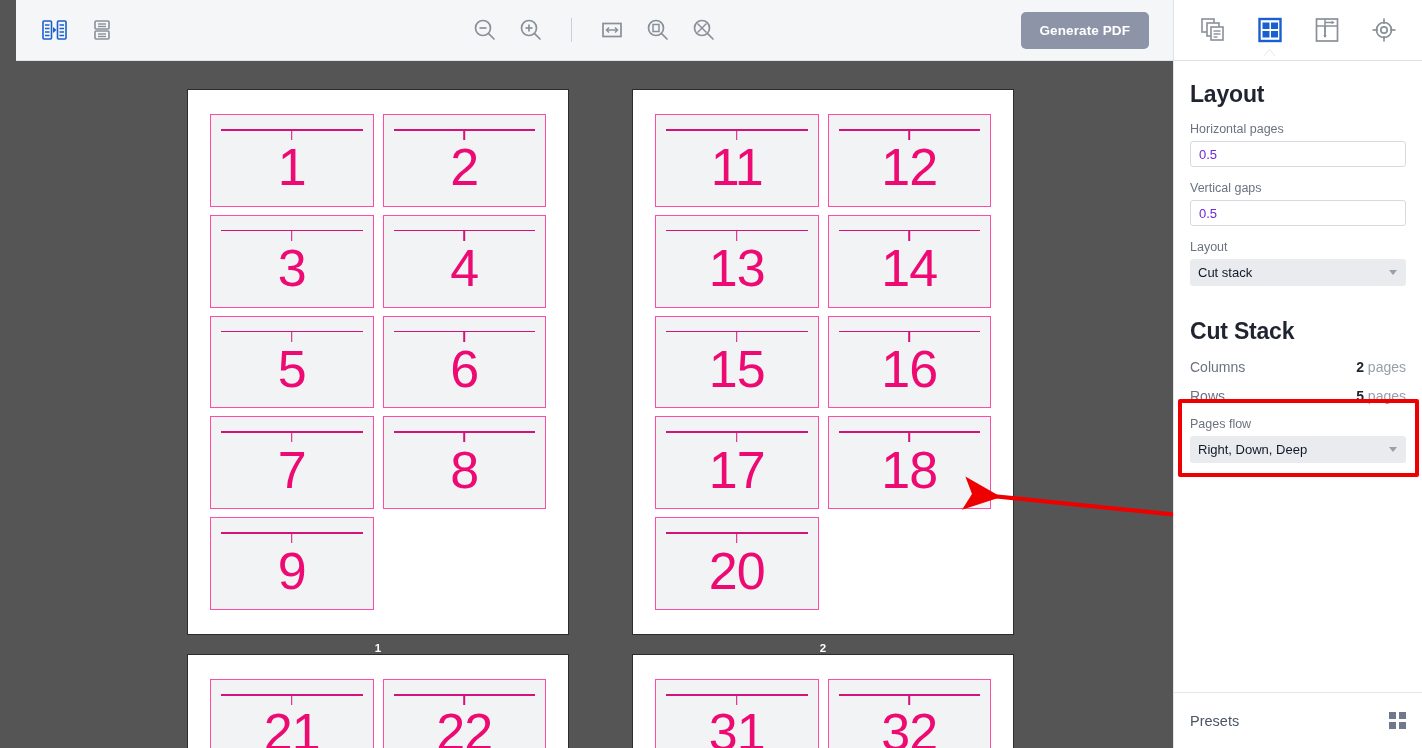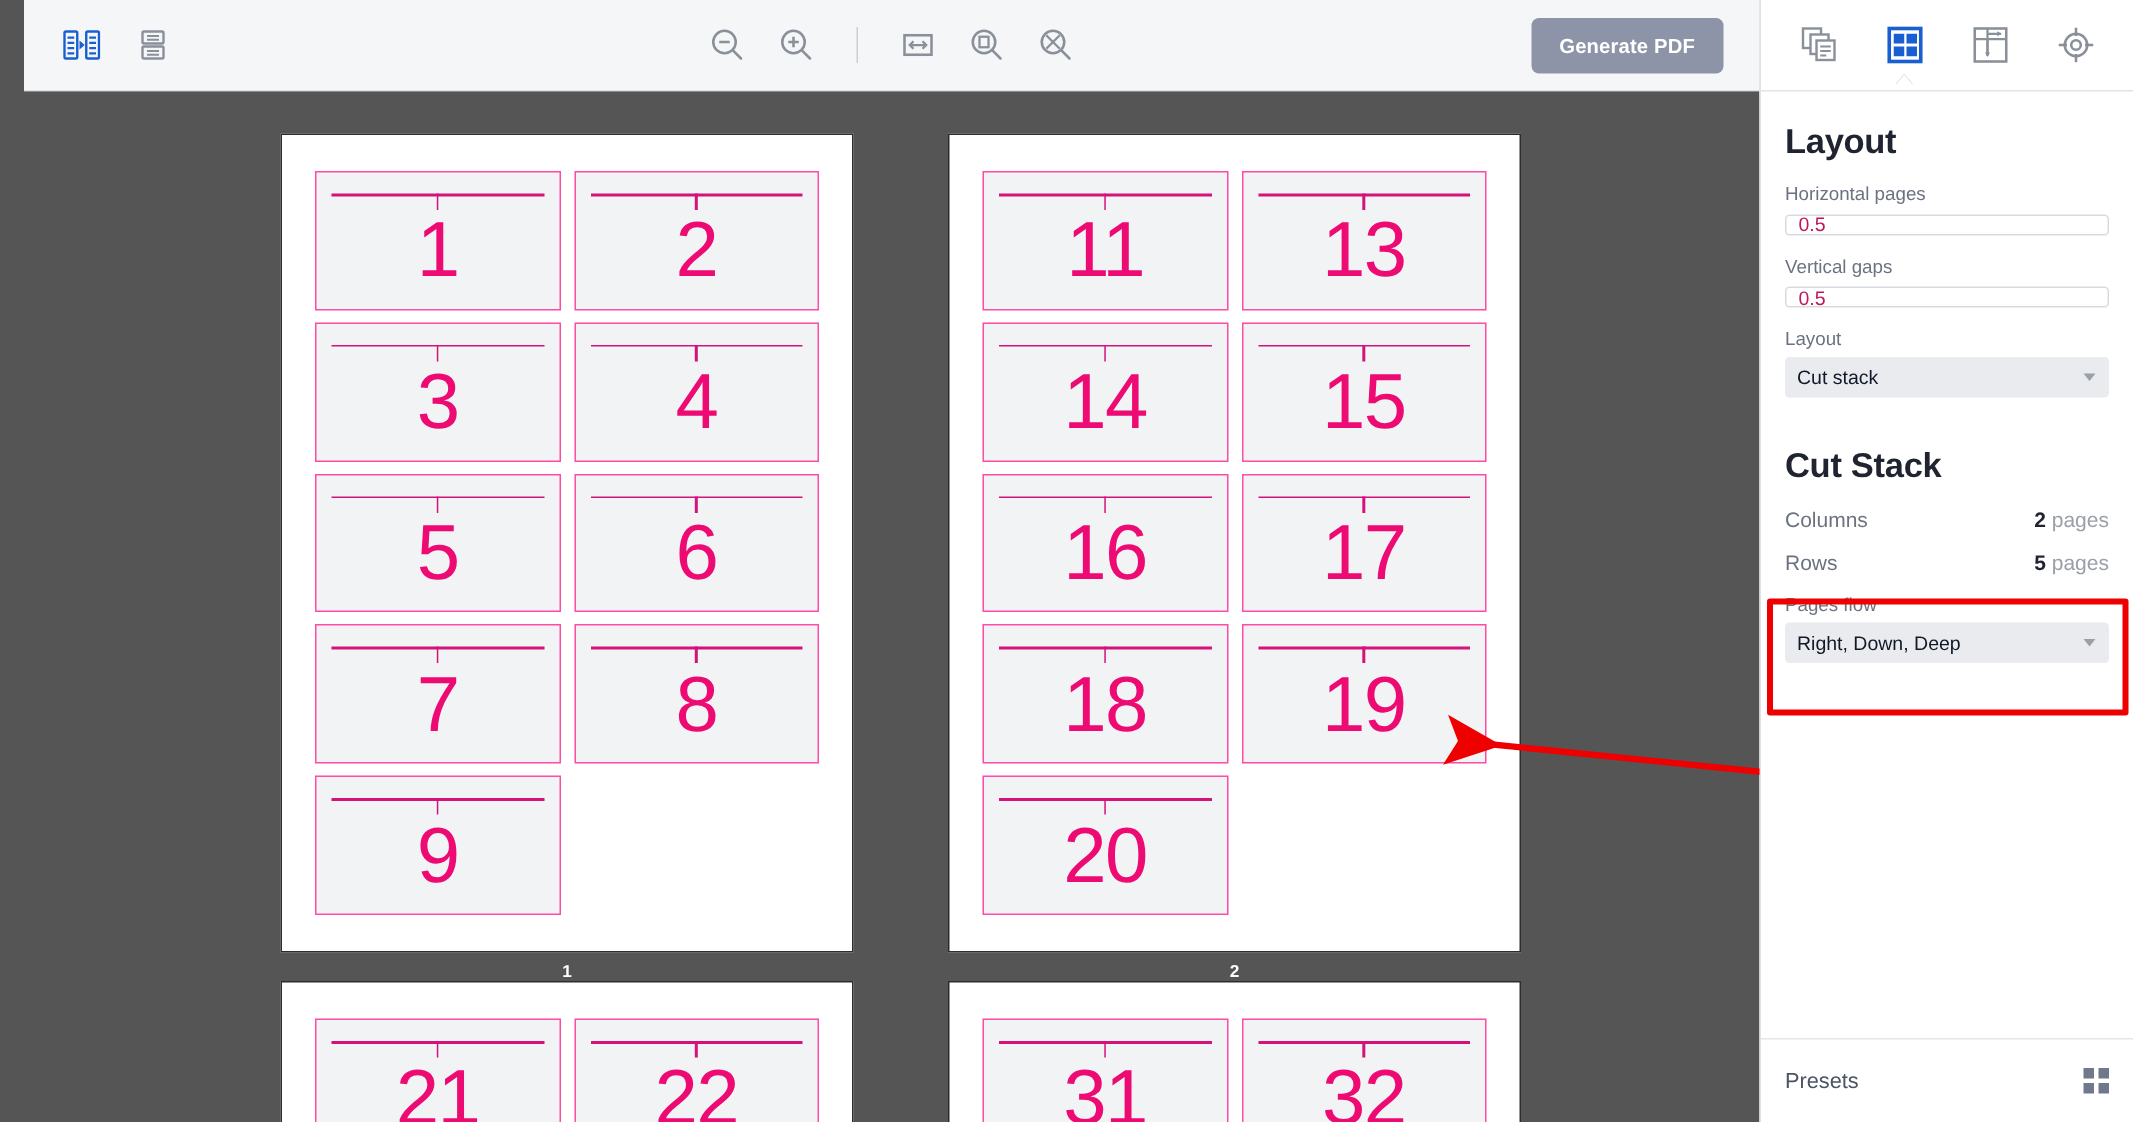--- a/index.html
+++ b/index.html
@@ -252,25 +252,25 @@
     letter-spacing: -.2px;
   }
   .panel-heading.second { margin-top: 32px; }
   .field-label {
     font-size: 12.5px;
     color: #6b7280;
     margin-bottom: 5px;
   }
   .text-input {
     width: 100%;
-    height: 14px;
+    height: 26px;
     border: 1px solid #d7dbe0;
     border-radius: 3px;
     font-size: 13px;
-    color: #be185d;
+    color: #6d28d9;
     padding: 0 8px;
     background: #ffffff;
     margin-bottom: 14px;
     font-family: "Liberation Sans", sans-serif;
   }
   .select-box {
     width: 100%;
     height: 27px;
     background: #e9ebef;
     border: none;
@@ -482,20 +482,25 @@
           <div class="sheet-slot slot-b">
             <div class="sheet">
               <div class="cell">
                 <span class="fold-line"></span>
                 <span class="fold-tick"></span>
                 <span class="page-num">11</span>
               </div>
               <div class="cell">
                 <span class="fold-line"></span>
                 <span class="fold-tick"></span>
+                <span class="page-num">12</span>
+              </div>
+              <div class="cell">
+                <span class="fold-line"></span>
+                <span class="fold-tick"></span>
                 <span class="page-num">13</span>
               </div>
               <div class="cell">
                 <span class="fold-line"></span>
                 <span class="fold-tick"></span>
                 <span class="page-num">14</span>
               </div>
               <div class="cell">
                 <span class="fold-line"></span>
                 <span class="fold-tick"></span>
@@ -508,25 +513,20 @@
               </div>
               <div class="cell">
                 <span class="fold-line"></span>
                 <span class="fold-tick"></span>
                 <span class="page-num">17</span>
               </div>
               <div class="cell">
                 <span class="fold-line"></span>
                 <span class="fold-tick"></span>
                 <span class="page-num">18</span>
-              </div>
-              <div class="cell">
-                <span class="fold-line"></span>
-                <span class="fold-tick"></span>
-                <span class="page-num">19</span>
               </div>
               <div class="cell">
                 <span class="fold-line"></span>
                 <span class="fold-tick"></span>
                 <span class="page-num">20</span>
               </div>
             </div>
             <div class="sheet-label">2</div>
           </div>
           <div class="sheet-slot slot-a">

